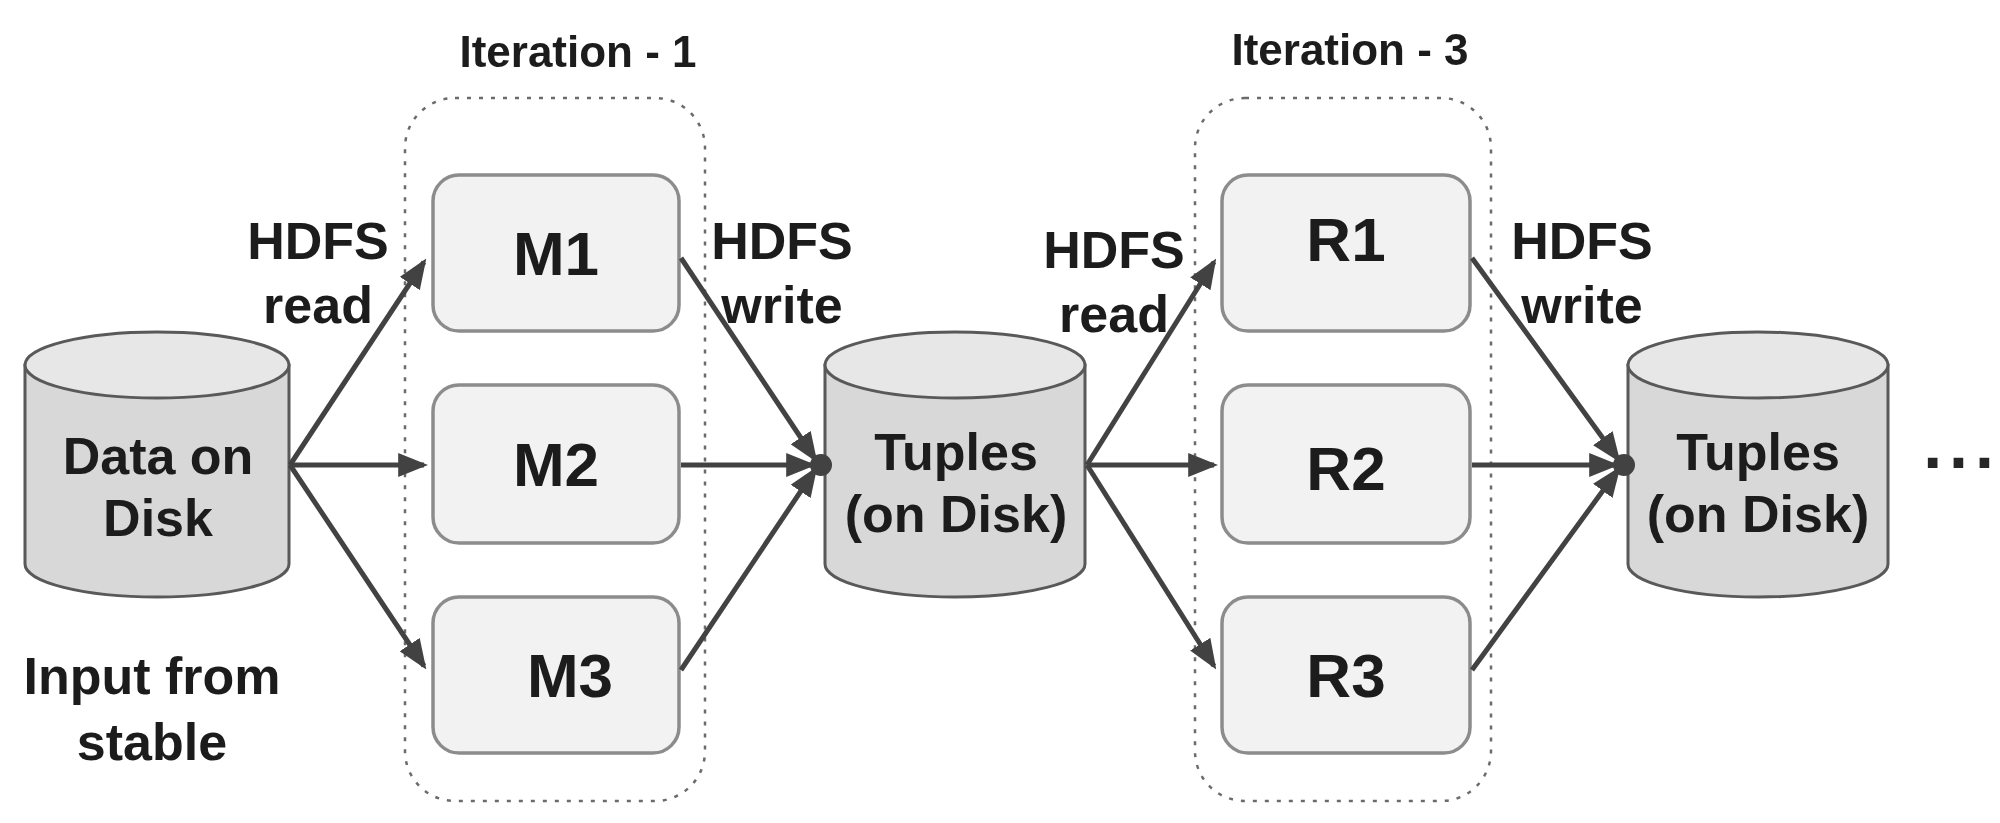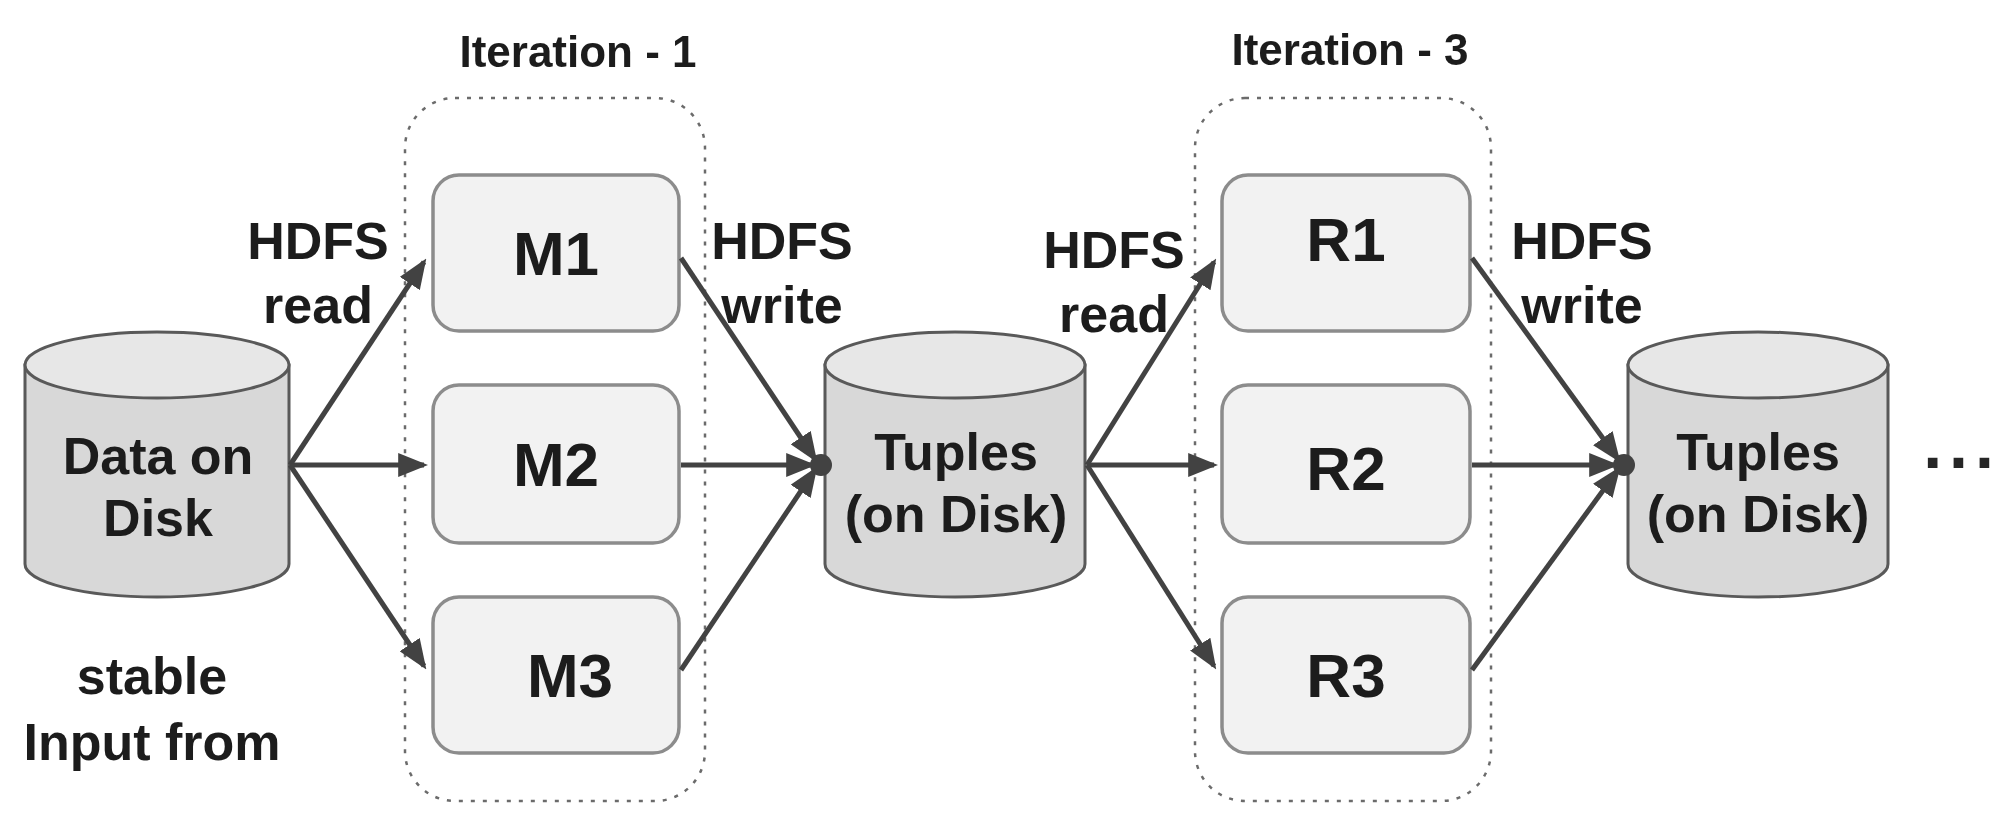--- a/index.html
+++ b/index.html
@@ -137,22 +137,22 @@
   <div class="lbl cyl-lbl" style="left:956px; top:483px;">
     <div class="line">Tuples</div>
     <div class="line">(on Disk)</div>
   </div>
   <div class="lbl cyl-lbl" style="left:1758px; top:483px;">
     <div class="line">Tuples</div>
     <div class="line">(on Disk)</div>
   </div>
 
   <div class="lbl caption" style="left:152px; top:709px;">
+    <div class="line">Input from</div>
     <div class="line">stable</div>
-    <div class="line">Input from</div>
   </div>
 
   <div class="lbl task-lbl" style="left:556px; top:253px;">M1</div>
   <div class="lbl task-lbl" style="left:556px; top:464px;text-align:right;">M2</div>
   <div class="lbl task-lbl" style="left:570px; top:675px;">M3</div>
   <div class="lbl task-lbl" style="left:1346px; top:239px;">R1</div>
   <div class="lbl task-lbl" style="left:1346px; top:448px;margin-top:20px;">R2</div>
   <div class="lbl task-lbl" style="left:1346px; top:675px;">R3</div>
 
   <div class="ellipsis" style="left:1962px; top:444px;">...</div>

